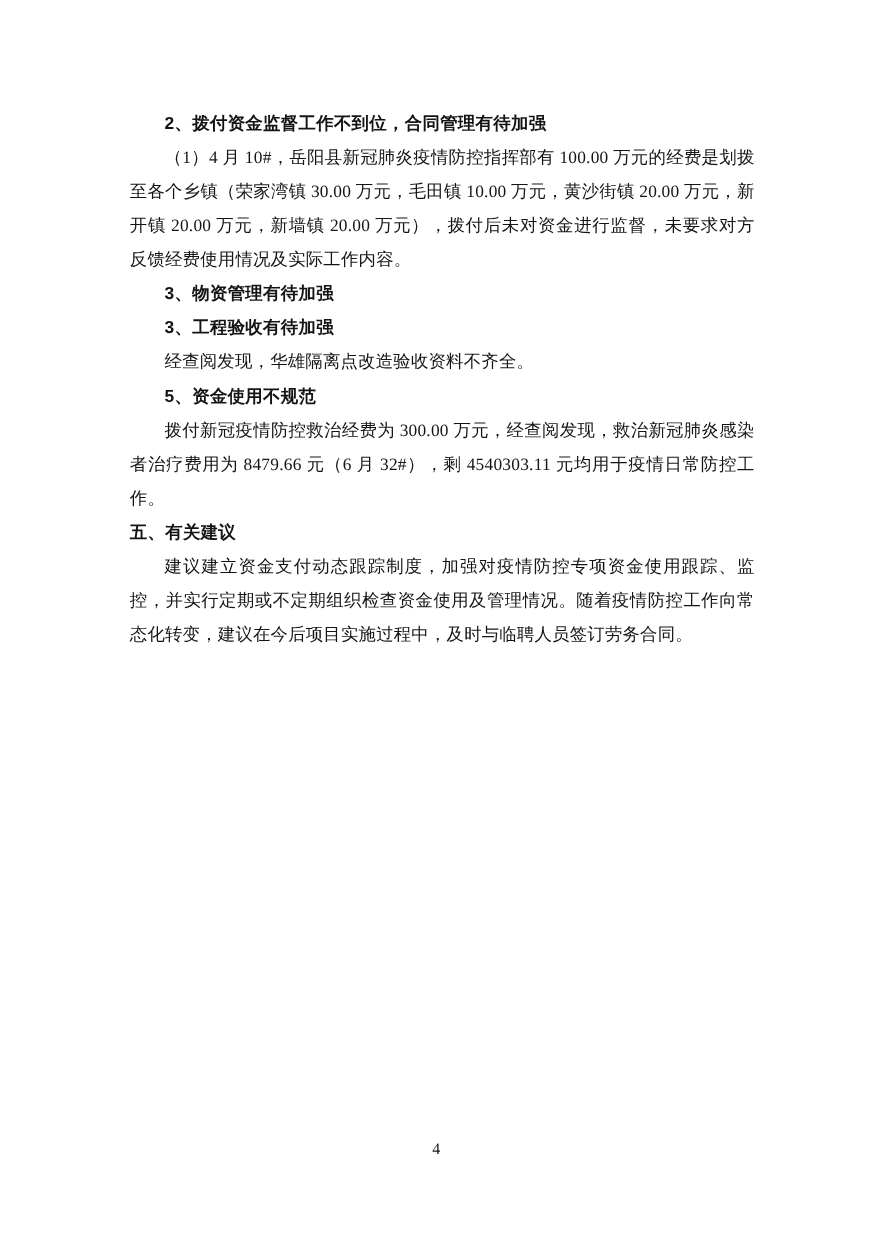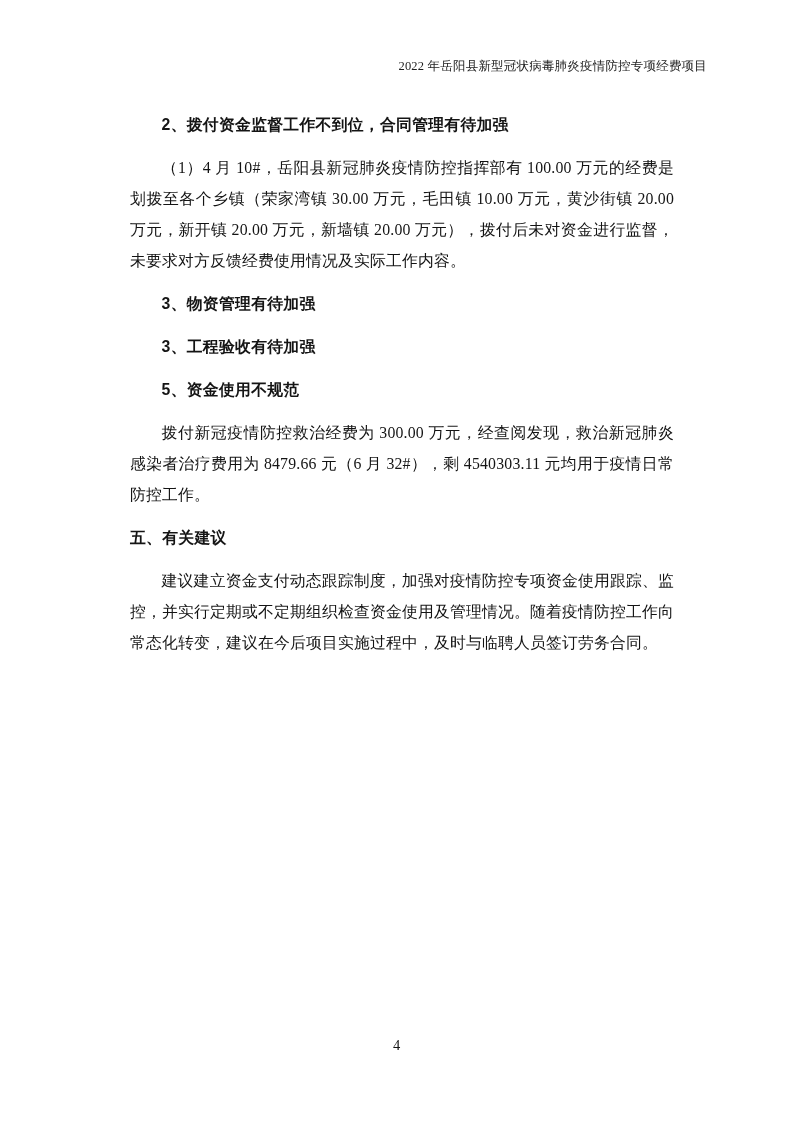--- a/index.html
+++ b/index.html
@@ -27,21 +27,21 @@
   .content {
     position: absolute;
     top: 97px; left: 118px;
     width: 568px;
     font-size: 15.8px;
     line-height: 31px;
     text-align: justify;
     color: #141414;
   }
   .content p, .content h2, .content h3 {
-    margin: 12px; padding: 0;
+    margin: 0; padding: 0;
     font-size: inherit;
     line-height: 31px;
   }
   
   .h-sub {
     font-family: "Liberation Sans", "DejaVu Sans", sans-serif;
     font-weight: 700;
     text-indent: 2em;
     font-size: 16.2px;
     letter-spacing: 0.3px;
@@ -63,27 +63,27 @@
     text-align: center;
     font-size: 14.5px;
     color: #141414;
   }
 </style>
 </head>
 <body>
 
 <div class="page">
 
-  <div class="running-header">2022 年岳阳县新型冠状病毒肺炎疫情防控专项经费项目</div>
 
   <div class="content">
     <h2 class="h-sub">2、拨付资金监督工作不到位，合同管理有待加强</h2>
     <p class="para">（1）4 月 10#，岳阳县新冠肺炎疫情防控指挥部有 100.00 万元的经费是划拨至各个乡镇（荣家湾镇 30.00 万元，毛田镇 10.00 万元，黄沙街镇 20.00 万元，新开镇 20.00 万元，新墙镇 20.00 万元），拨付后未对资金进行监督，未要求对方反馈经费使用情况及实际工作内容。</p>
     <h2 class="h-sub">3、物资管理有待加强</h2>
     <h2 class="h-sub">3、工程验收有待加强</h2>
+    <p class="para">经查阅发现，华雄隔离点改造验收资料不齐全。</p>
     <h2 class="h-sub">5、资金使用不规范</h2>
     <p class="para">拨付新冠疫情防控救治经费为 300.00 万元，经查阅发现，救治新冠肺炎感染者治疗费用为 8479.66 元（6 月 32#），剩 4540303.11 元均用于疫情日常防控工作。</p>
     <h2 class="h-top">五、有关建议</h2>
     <p class="para">建议建立资金支付动态跟踪制度，加强对疫情防控专项资金使用跟踪、监控，并实行定期或不定期组织检查资金使用及管理情况。随着疫情防控工作向常态化转变，建议在今后项目实施过程中，及时与临聘人员签订劳务合同。</p>
   </div>
 
   <div class="page-number">4</div>
 
 </div>
 

